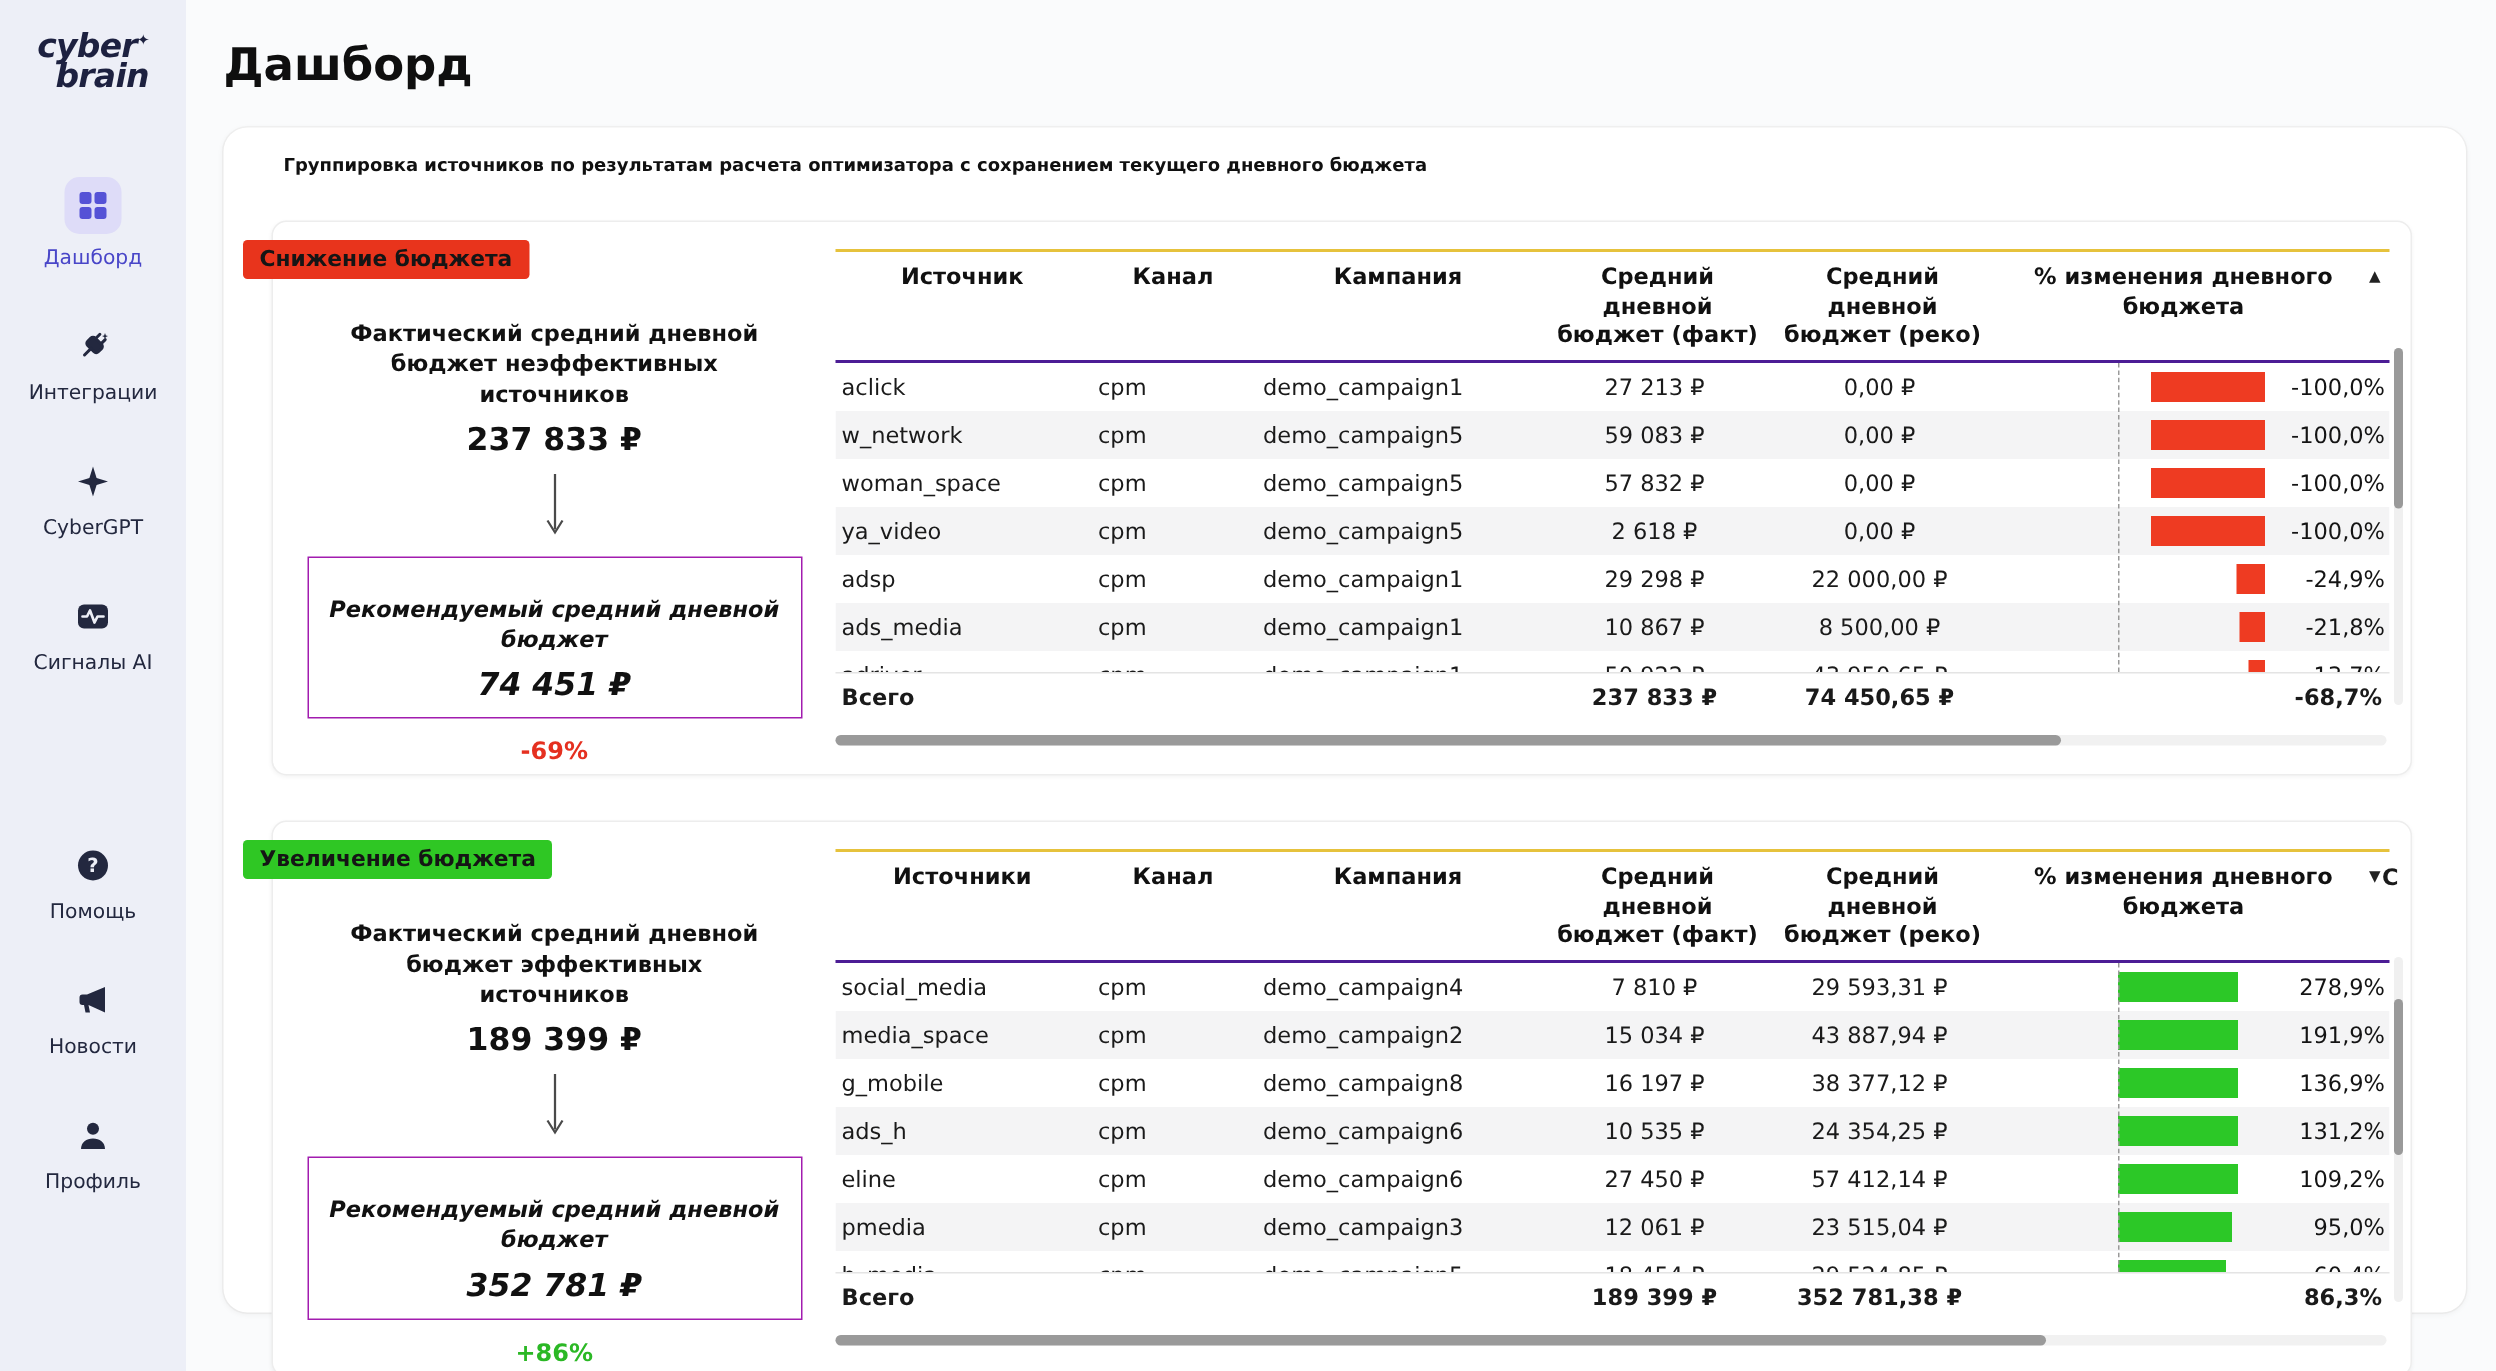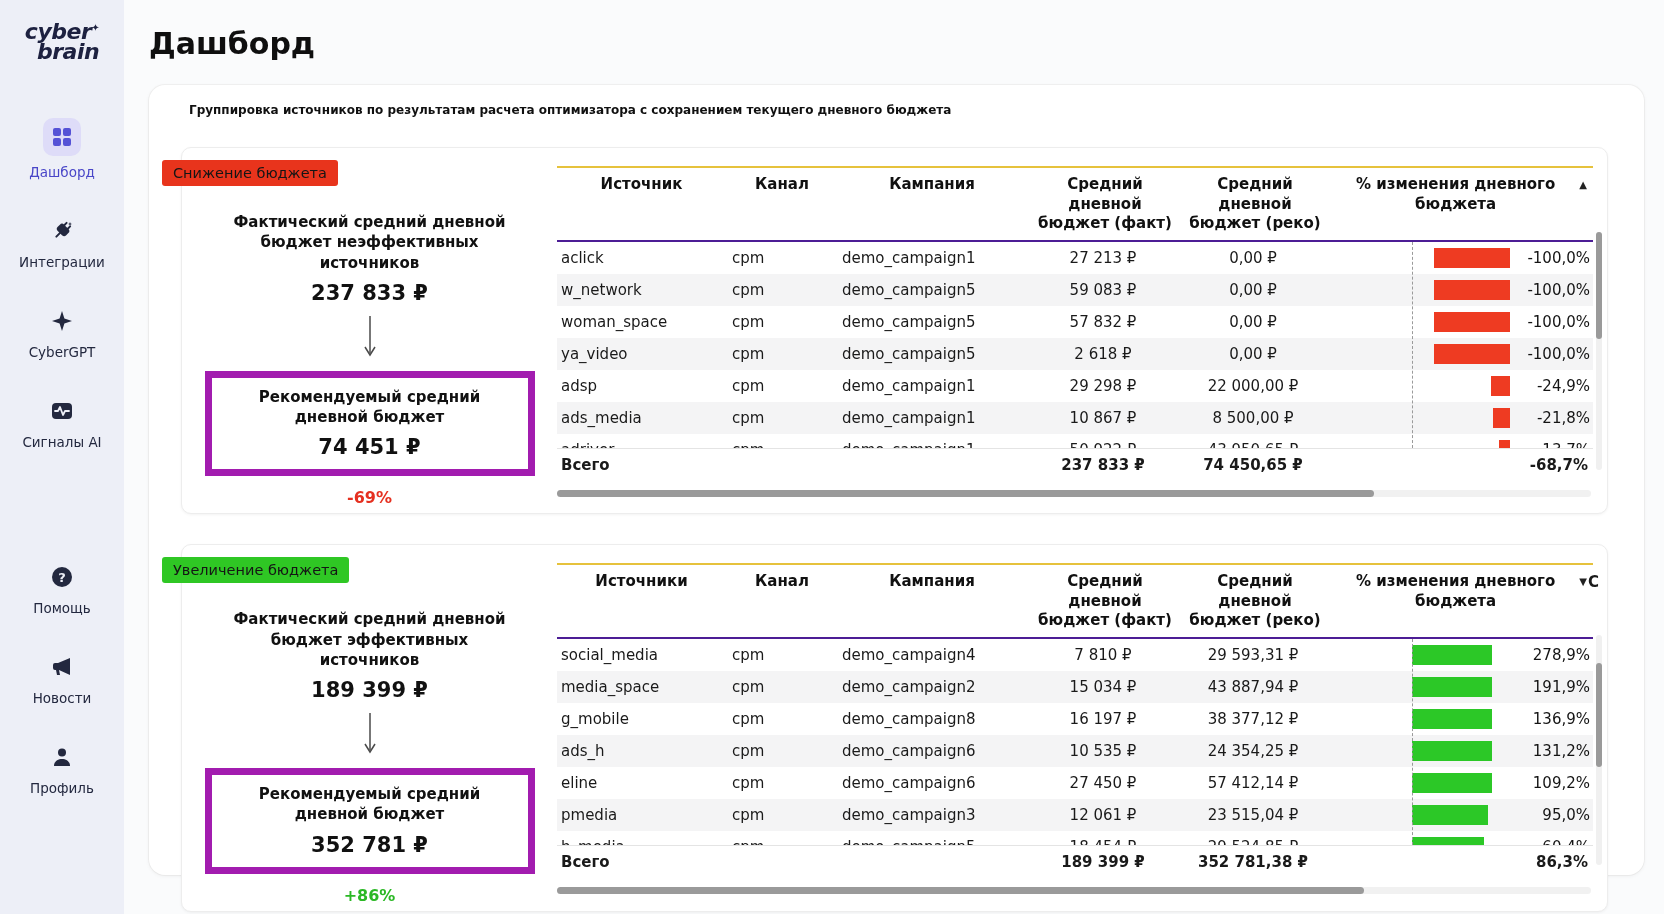--- a/index.html
+++ b/index.html
@@ -24,30 +24,30 @@
   
   .main { flex:1; padding:26px 20px 0 25px; }
   .page-title { font-size:30px; font-weight:700; color:#0f0f0f; }
   .card { margin-top:24px; background:#ffffff; border-radius:16px; height:790px;
     box-shadow:0 1px 4px rgba(0,0,0,.06), 0 0 0 1px #f2f2f2; padding:18px 0 0 0; overflow:visible; }
   .card-title { margin-left:40px; font-size:12px; font-weight:700; color:#101010; }
 
   
   .panel { position:relative; margin:30px 36px 0 32px; background:#fff; border:1px solid #ededed; border-radius:10px;
     box-shadow:0 1px 3px rgba(0,0,0,.05); padding:18px 14px 6px 0; }
-  .badge { position:absolute; top:12px; left:-20px; padding:5px 11px; font-size:14.5px; font-weight:400; color:#151515; border-radius:3px; }
+  .badge { position:absolute; top:12px; left:-20px; padding:5px 11px; font-size:14.5px; font-weight:700; color:#151515; border-radius:3px; }
   .panel-dec .badge { background:#e8341c; }
   .panel-inc .badge { background:#2fc724; }
   .panel-body { display:flex; }
 
   .summary { width:375px; flex:none; display:flex; flex-direction:column; align-items:center; text-align:center; padding-top:46px; }
   .sum-label { width:300px; font-size:15px; font-weight:700; line-height:1.35; color:#111; }
   .sum-value { margin-top:8px; font-size:21px; font-weight:800; color:#111; }
   .sum-arrow { margin:10px 0 8px; }
-  .reco-box { width:330px; border:7px solid #a21caf; padding:9px 14px 10px; }
+  .reco-box { width:330px; border:1px solid #a21caf; padding:24px 14px 10px;font-style:italic; }
   .reco-box .sum-label { width:100%; }
   .sum-pct { margin-top:12px; font-size:16px; font-weight:700; }
   .panel-dec .sum-pct { color:#e53020; }
   .panel-inc .sum-pct { color:#2bb825; }
 
   
   .table-area { flex:1; position:relative; }
   .tgrid { display:grid; grid-template-columns:171px 110px 190px 152px 148px 1fr; }
   .thead { position:relative; border-top:2px solid #e6c23c; border-bottom:2px solid #4c1d95; padding:7px 0 6px; min-height:62px; align-items:start;text-align:center; }
   .th { font-size:15px; font-weight:700; line-height:1.3; color:#111; padding:0 6px 0 4px; }

